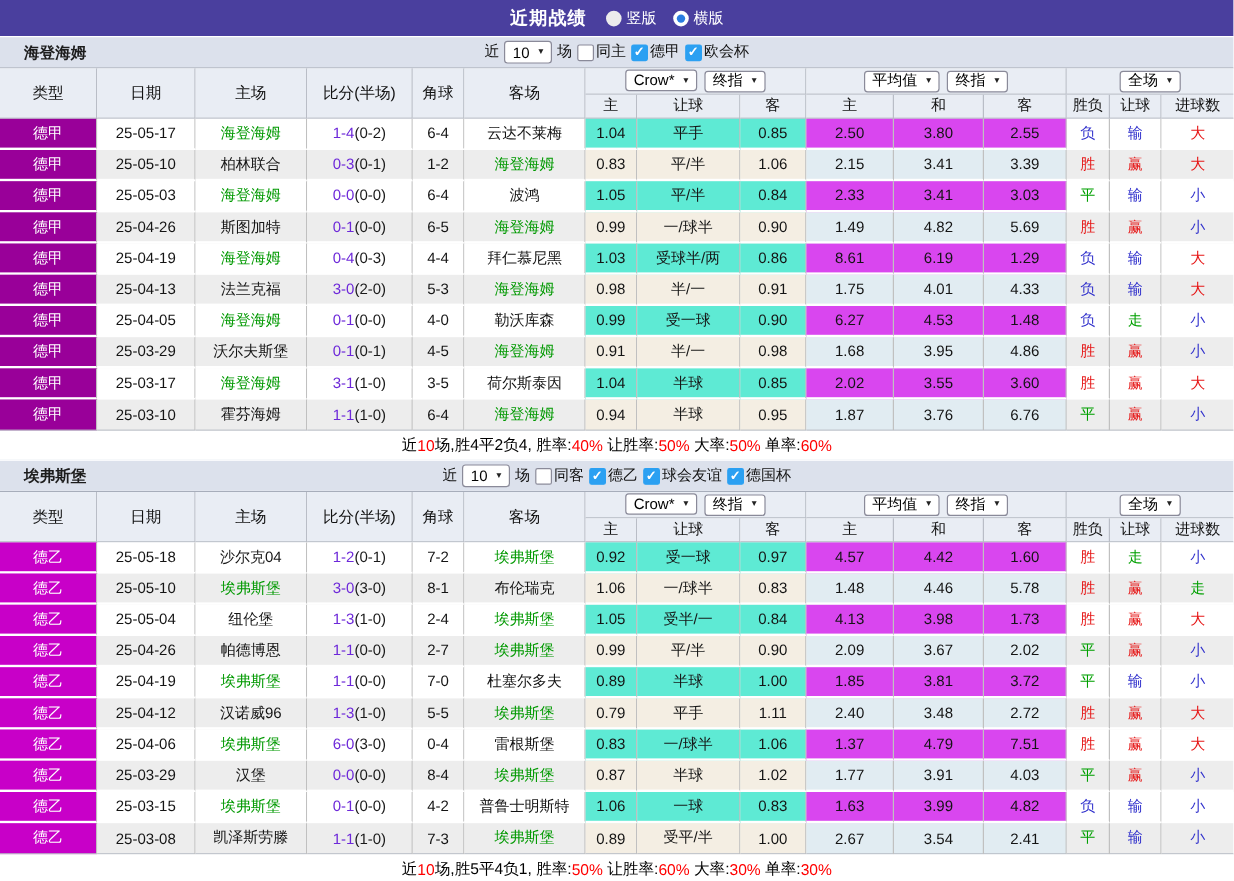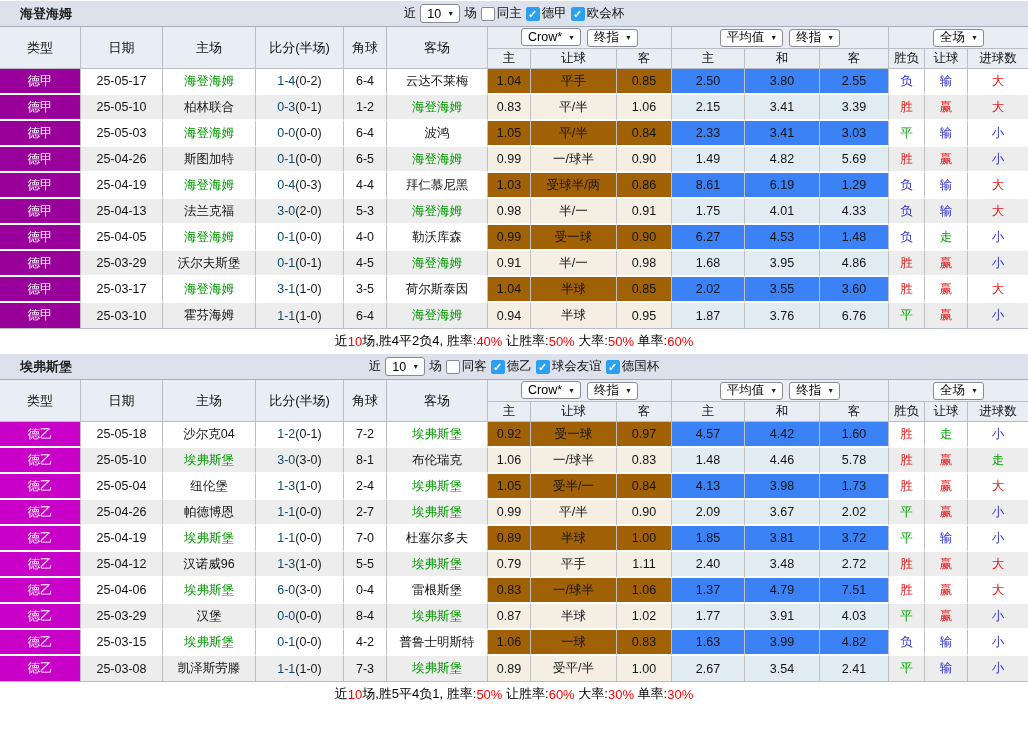--- a/index.html
+++ b/index.html
@@ -32,41 +32,52 @@
   thead th:last-child { border-right: none; }
   th.lh { font-size: 13px; height: 41px; margin-left: 12px; }
   th.grp { height: 22px; padding: 1px 0; }
   th.grp .sel { margin: 0 3px; height: 18px; }
   th.sh { height: 19px; }
 
   tbody td { height: 26px; text-align: center; color: #141414; border-right: 1px solid #c0c0c0; border-bottom: 2px solid #fff; overflow: hidden; white-space: nowrap; background: #fff; }
   tbody td:last-child { border-right: none; }
   tbody tr:last-child td { border-bottom: 1px solid #b9bdc6; }
   tr.alt td { background: #ededed; }
-  td.crow { background: #a16207; }
+  td.crow { background: #5eead4; }
   tr.alt td.crow { background: #f4eee3; }
-  td.avg { background: #3b82f6; }
+  td.avg { background: #d946ef; }
   tr.alt td.avg { background: #e1ecf2; }
   td.type { color: #fff; }
   td.team-cell { cursor: pointer; }
   td.focus { color: #009900; }
-  .ft { color: #0c4a6e; }
+  .ft { color: #6d28d9; }
   .ht { color: #1a1a1a; }
   .c-red { color: #e61717; }
   .c-green { color: #00a000; }
   .c-blue { color: #3030cc; }
 
   .summary { height: 24px; display: flex; align-items: center; justify-content: center; font-size: 13px; color: #000; background: #fff; }
   .summary span { white-space: pre; }
   .summary .red { color: #f00; }
 </style>
 </head>
 <body>
 
 <div class="page">
+  <div class="titlebar">
+    <span class="title">近期战绩</span>
+    <label class="radio-opt">
+      <span class="radio"></span>
+      <span>竖版</span>
+    </label>
+    <label class="radio-opt">
+      <span class="radio on"></span>
+      <span>横版</span>
+    </label>
+  </div>
 
   <div id="sections">
 <div class="section">
   <div class="sec-head">
     <span class="team">海登海姆</span>
     <div class="filters">
       <span>近</span>
       <span class="sel">
               <span class="sel-t">10</span>
               <span class="sel-c">▼</span>

